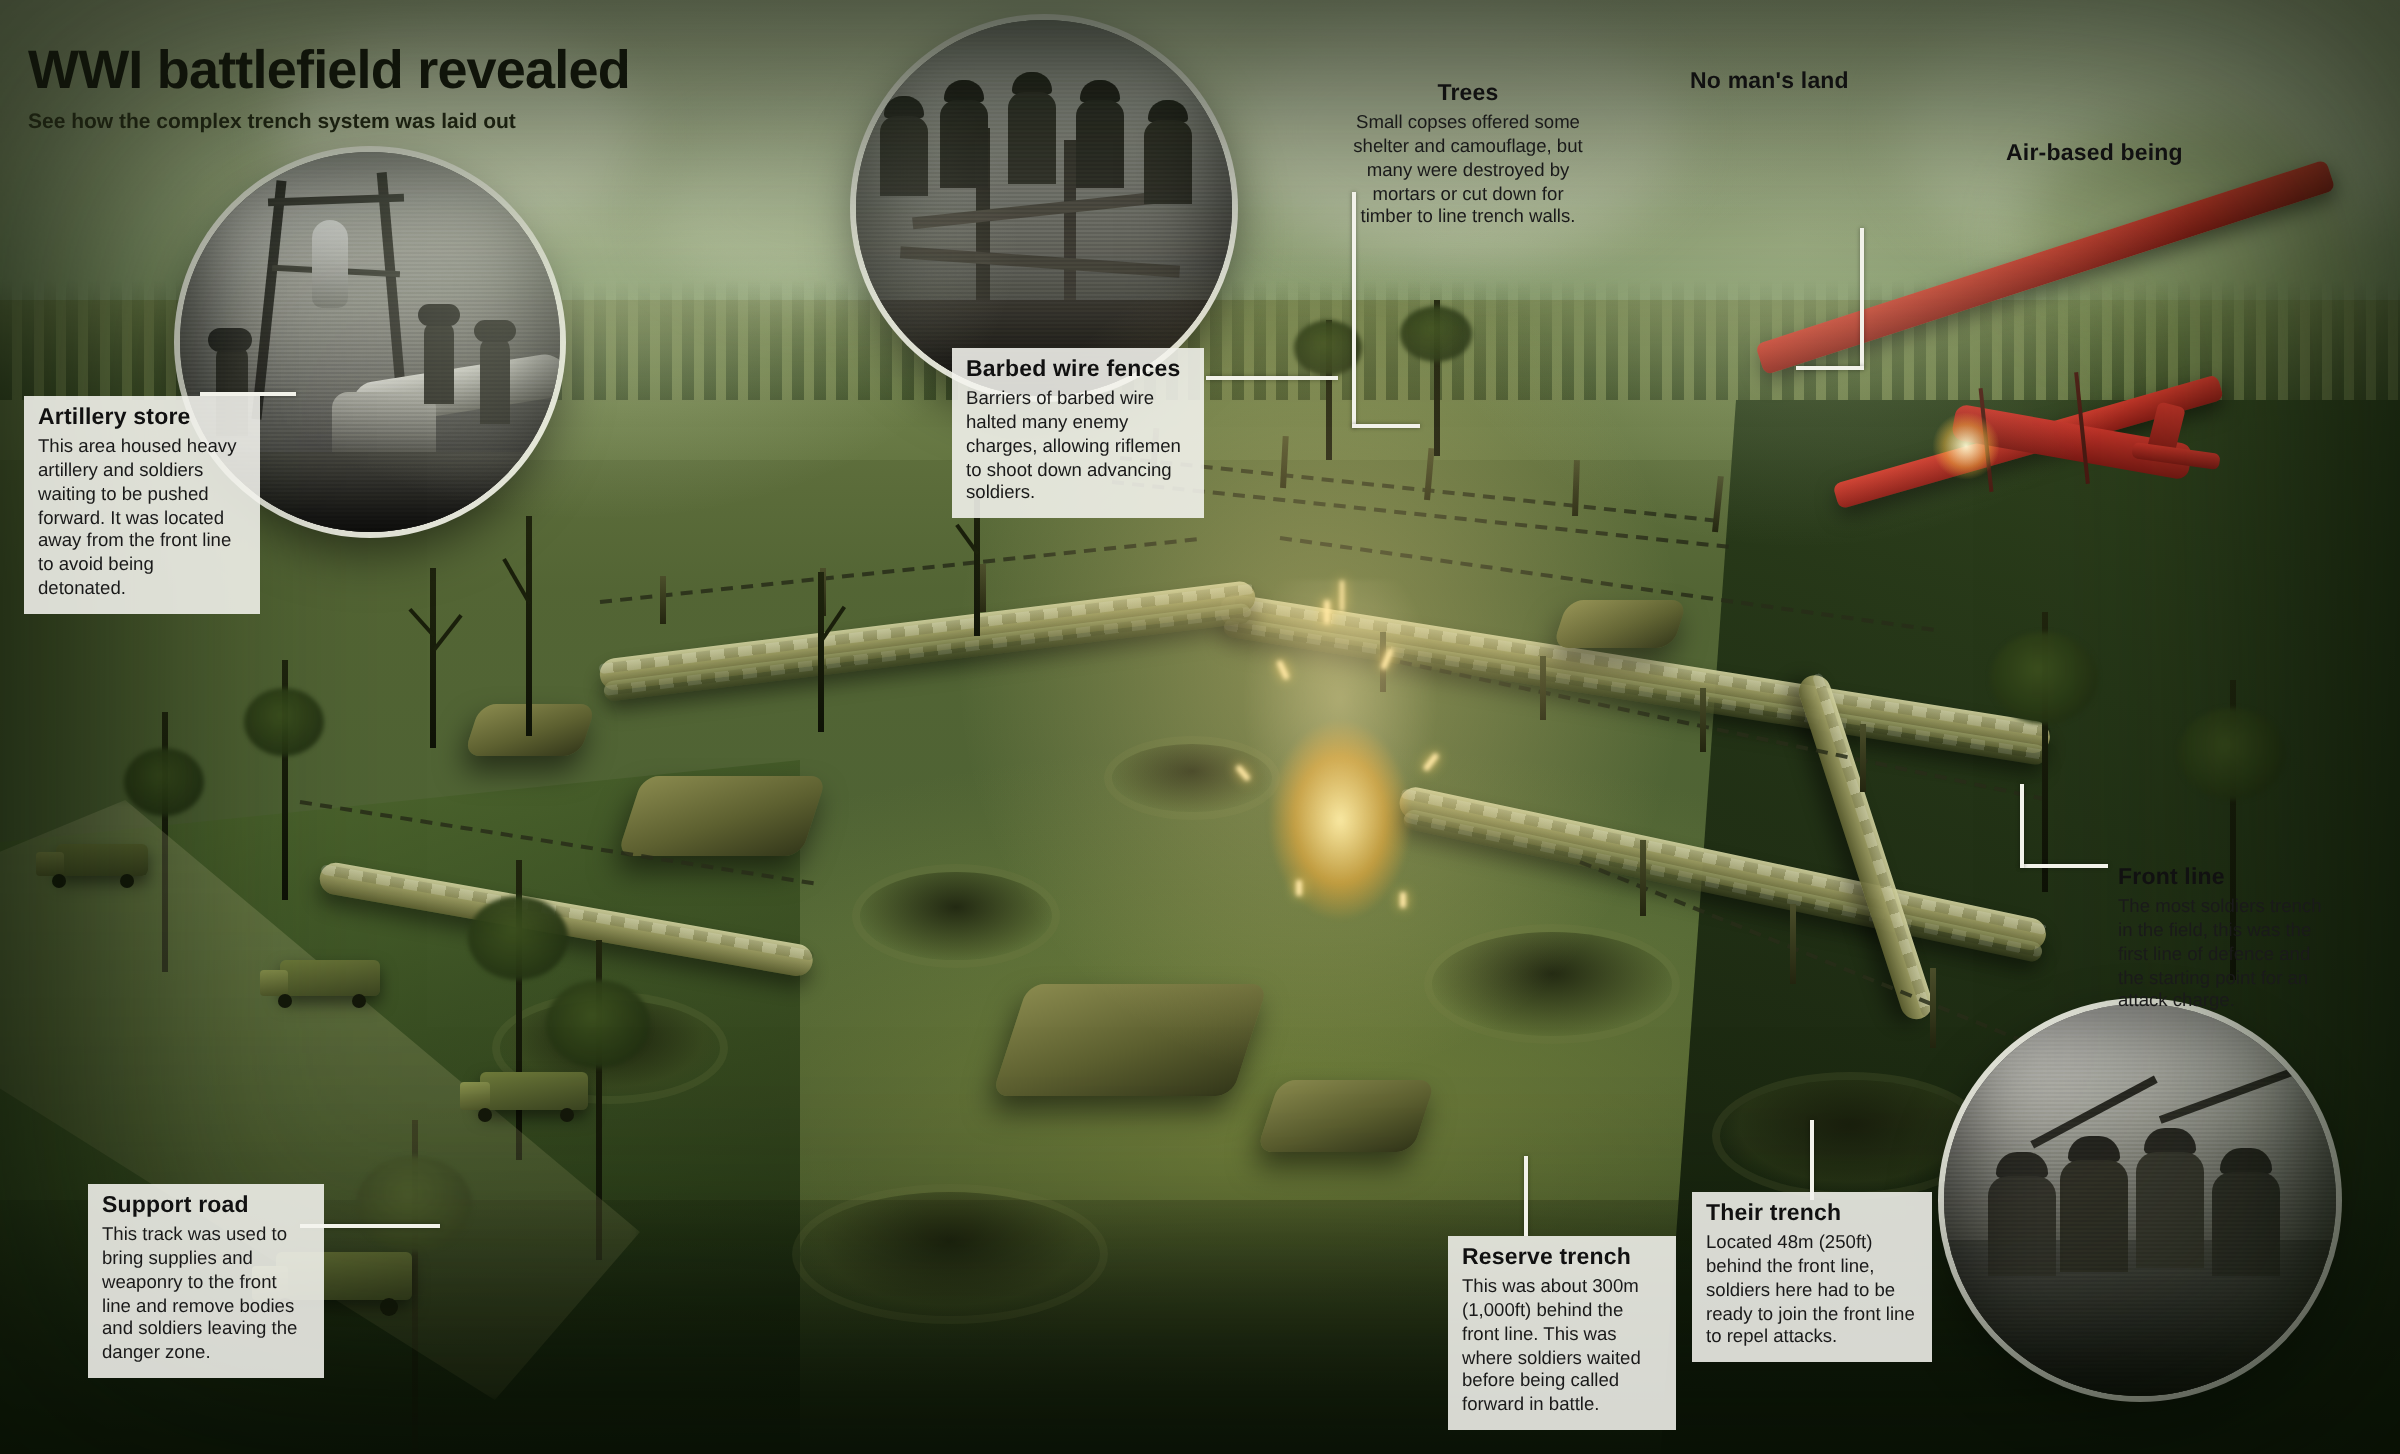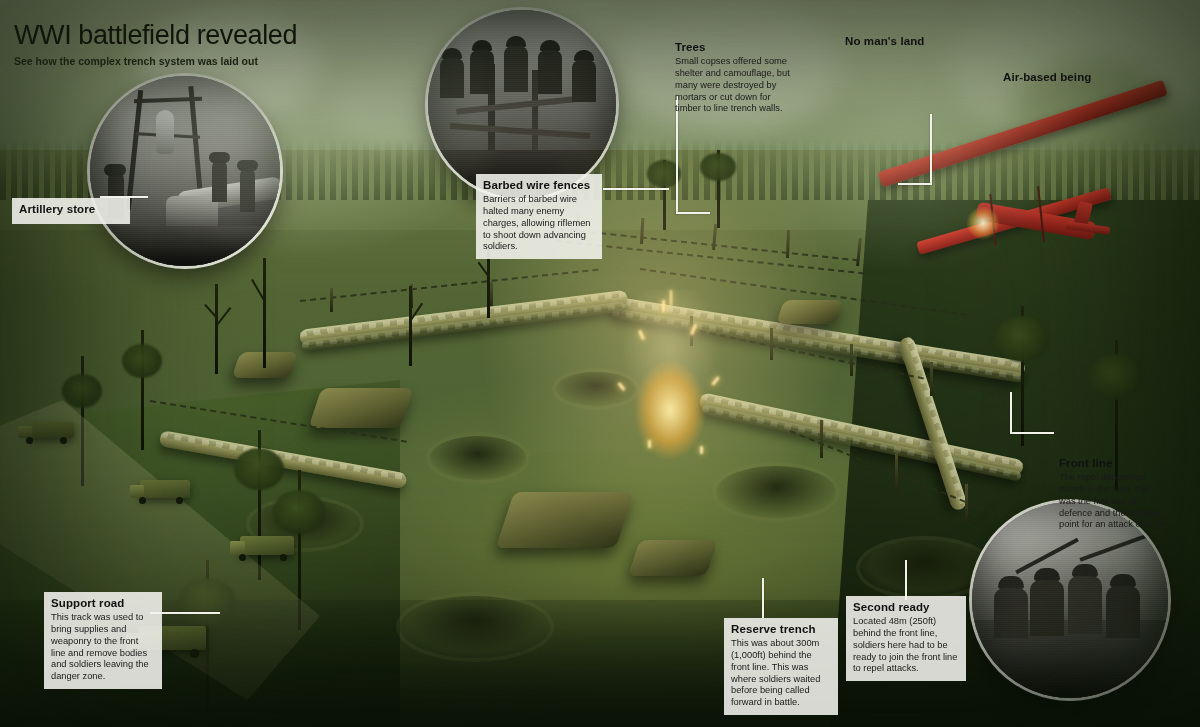--- a/index.html
+++ b/index.html
@@ -164,21 +164,21 @@
     letter-spacing:.1px;
   }
   .label p{margin:0;font-size:9.3px;line-height:1.27;color:#1a1a1a;}
   .leader{position:absolute;background:#f2f2ea;pointer-events:none;box-shadow:0 0 2px rgba(0,0,0,.35);}
   .leader.h{height:1.5px;}
   .leader.v{width:1.5px;}
 
   
   #title-block{position:absolute;left:14px;top:22px;}
   #title-block h1{
-    margin:0;font-size:27px;line-height:1;font-weight:normal;color:#10140a;
+    margin:0;font-size:27px;line-height:1;font-weight:bold;color:#10140a;
     letter-spacing:-.4px;
   }
   #title-block h2{
     margin:6px 0 0 0;font-size:10.5px;font-weight:bold;color:#1b2010;
   }
 </style>
 </head>
 <body>
 
 <div id="stage">
@@ -459,47 +459,48 @@
   <div class="leader v" style="left:1010px;top:392px;height:42px;"></div>
 
   <div class="leader v" style="left:905px;top:560px;height:40px;"></div>
 
   <div class="leader v" style="left:762px;top:578px;height:40px;"></div>
 
   <div class="leader h" style="left:150px;top:612px;width:70px;"></div>
 
   <div class="label" style="left:12px;top:198px;width:104px;">
     <h3>Artillery store</h3>
+    <p>This area housed heavy artillery and soldiers waiting to be pushed forward. It was located away from the front line to avoid being detonated.</p>
   </div>
 
   <div class="label" style="left:476px;top:174px;width:112px;">
     <h3>Barbed wire fences</h3>
     <p>Barriers of barbed wire halted many enemy charges, allowing riflemen to shoot down advancing soldiers.</p>
   </div>
 
-  <div class="label transparent" style="left:668px;top:36px;width:118px;background:transparent;">
+  <div class="label transparent" style="left:668px;top:36px;width:118px;background:transparent;text-align:center;">
     <h3>Trees</h3>
     <p>Small copses offered some shelter and camouflage, but many were destroyed by mortars or cut down for timber to line trench walls.</p>
   </div>
 
   <div class="label transparent" style="left:838px;top:30px;width:114px;background:transparent;">
     <h3>No man's land</h3>
   </div>
 
   <div class="label transparent" style="left:996px;top:66px;width:124px;background:transparent;">
     <h3>Air-based being</h3>
   </div>
 
-  <div class="label transparent" style="left:1052px;top:428px;width:108px;background:transparent;margin-top:24px;">
+  <div class="label transparent" style="left:1052px;top:428px;width:108px;background:transparent;">
     <h3>Front line</h3>
-    <p>The repel dangerous trench in the field, this was the first line of defence and the starting point for an attack charge.</p>
+    <p>The most soldiers trench in the field, this was the first line of defence and the starting point for an attack charge.</p>
   </div>
 
   <div class="label" style="left:846px;top:596px;width:106px;">
-    <h3>Second ready</h3>
+    <h3>Their trench</h3>
     <p>Located 48m (250ft) behind the front line, soldiers here had to be ready to join the front line to repel attacks.</p>
   </div>
 
   <div class="label" style="left:724px;top:618px;width:100px;">
     <h3>Reserve trench</h3>
     <p>This was about 300m (1,000ft) behind the front line. This was where soldiers waited before being called forward in battle.</p>
   </div>
 
   <div class="label" style="left:44px;top:592px;width:104px;">
     <h3>Support road</h3>

